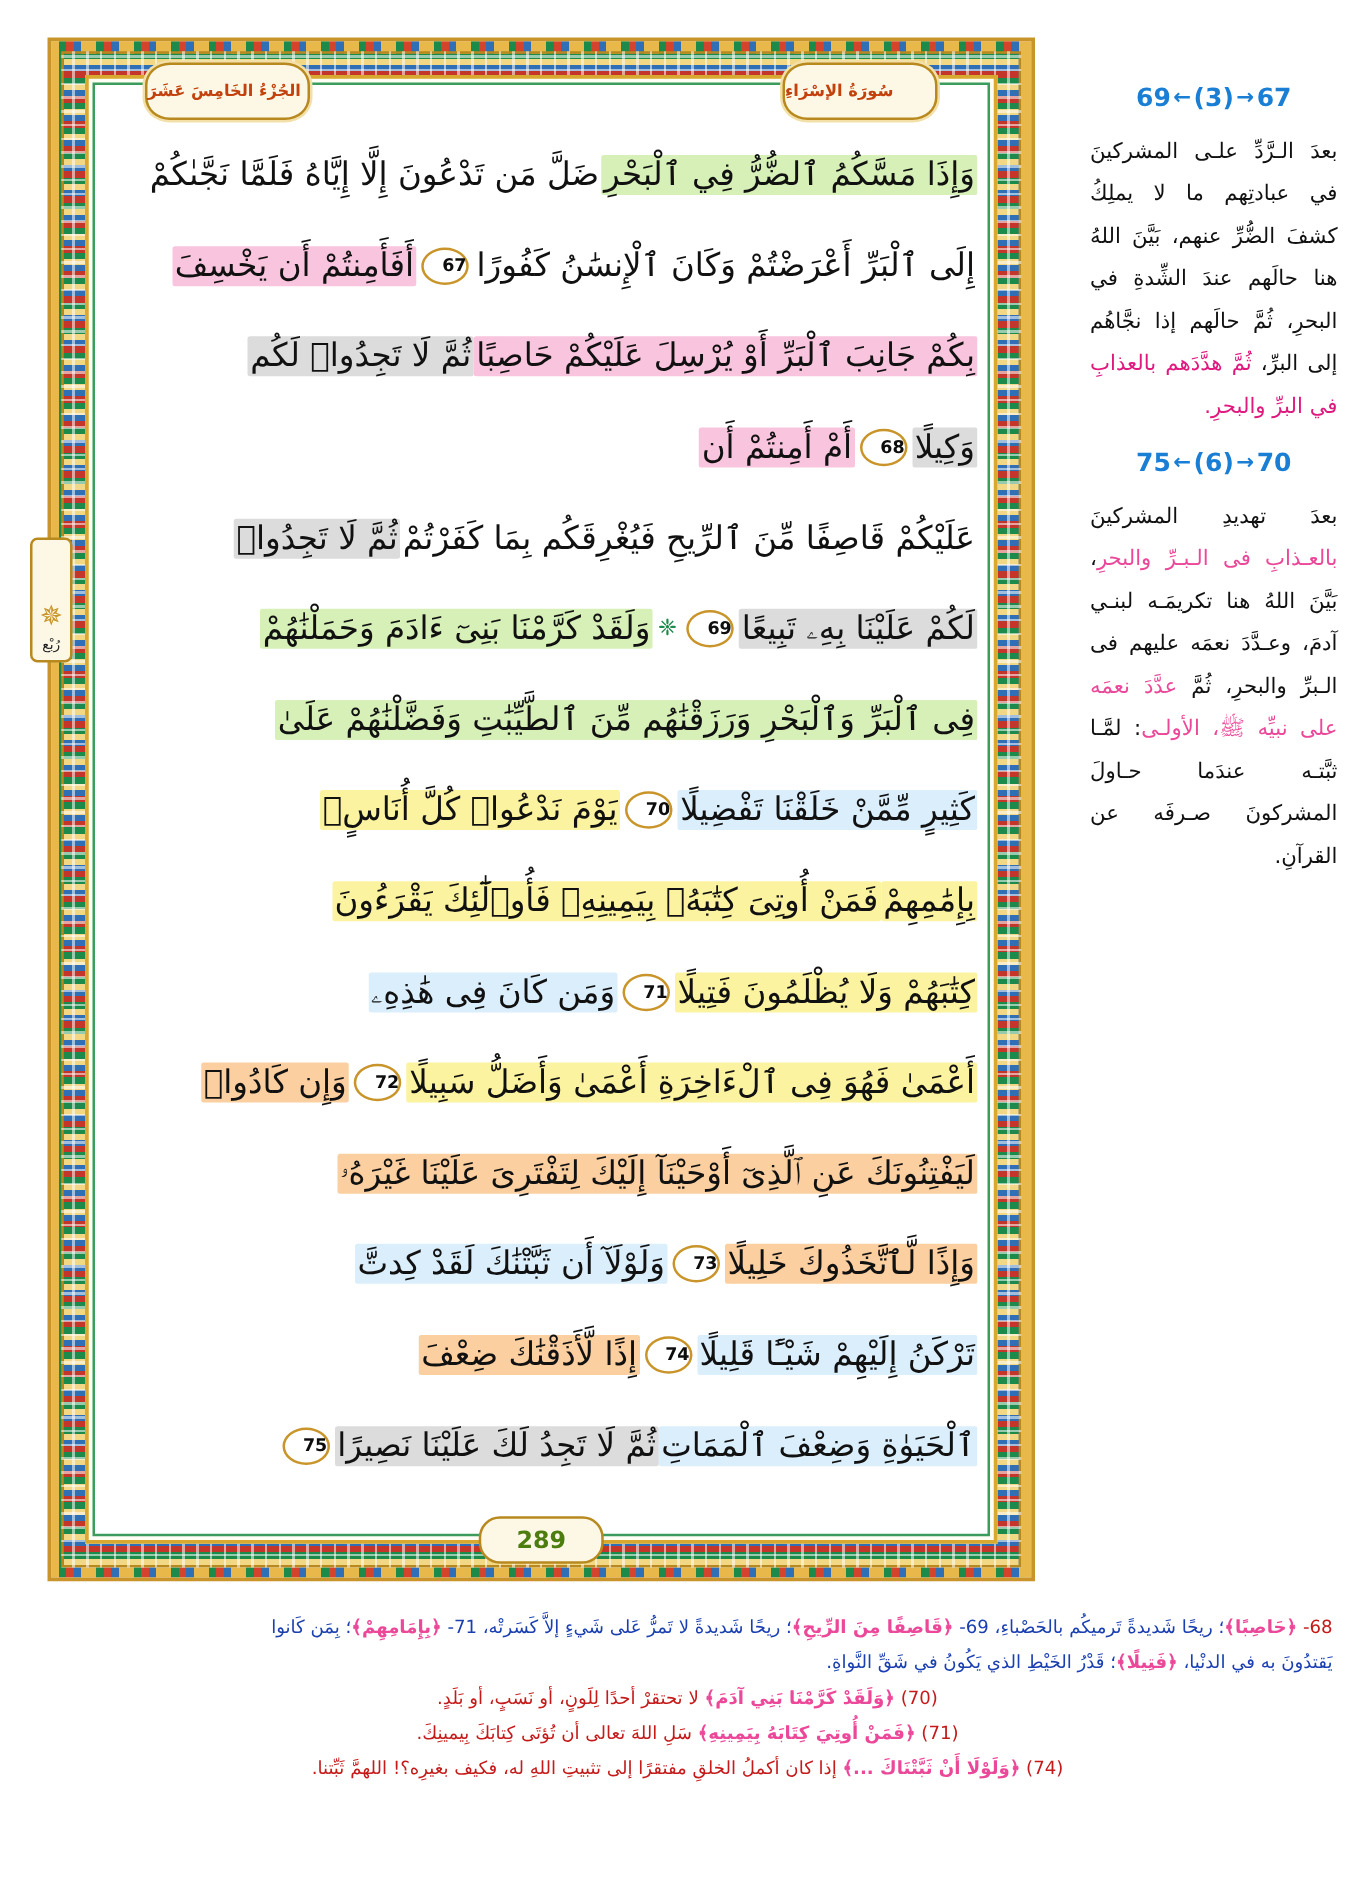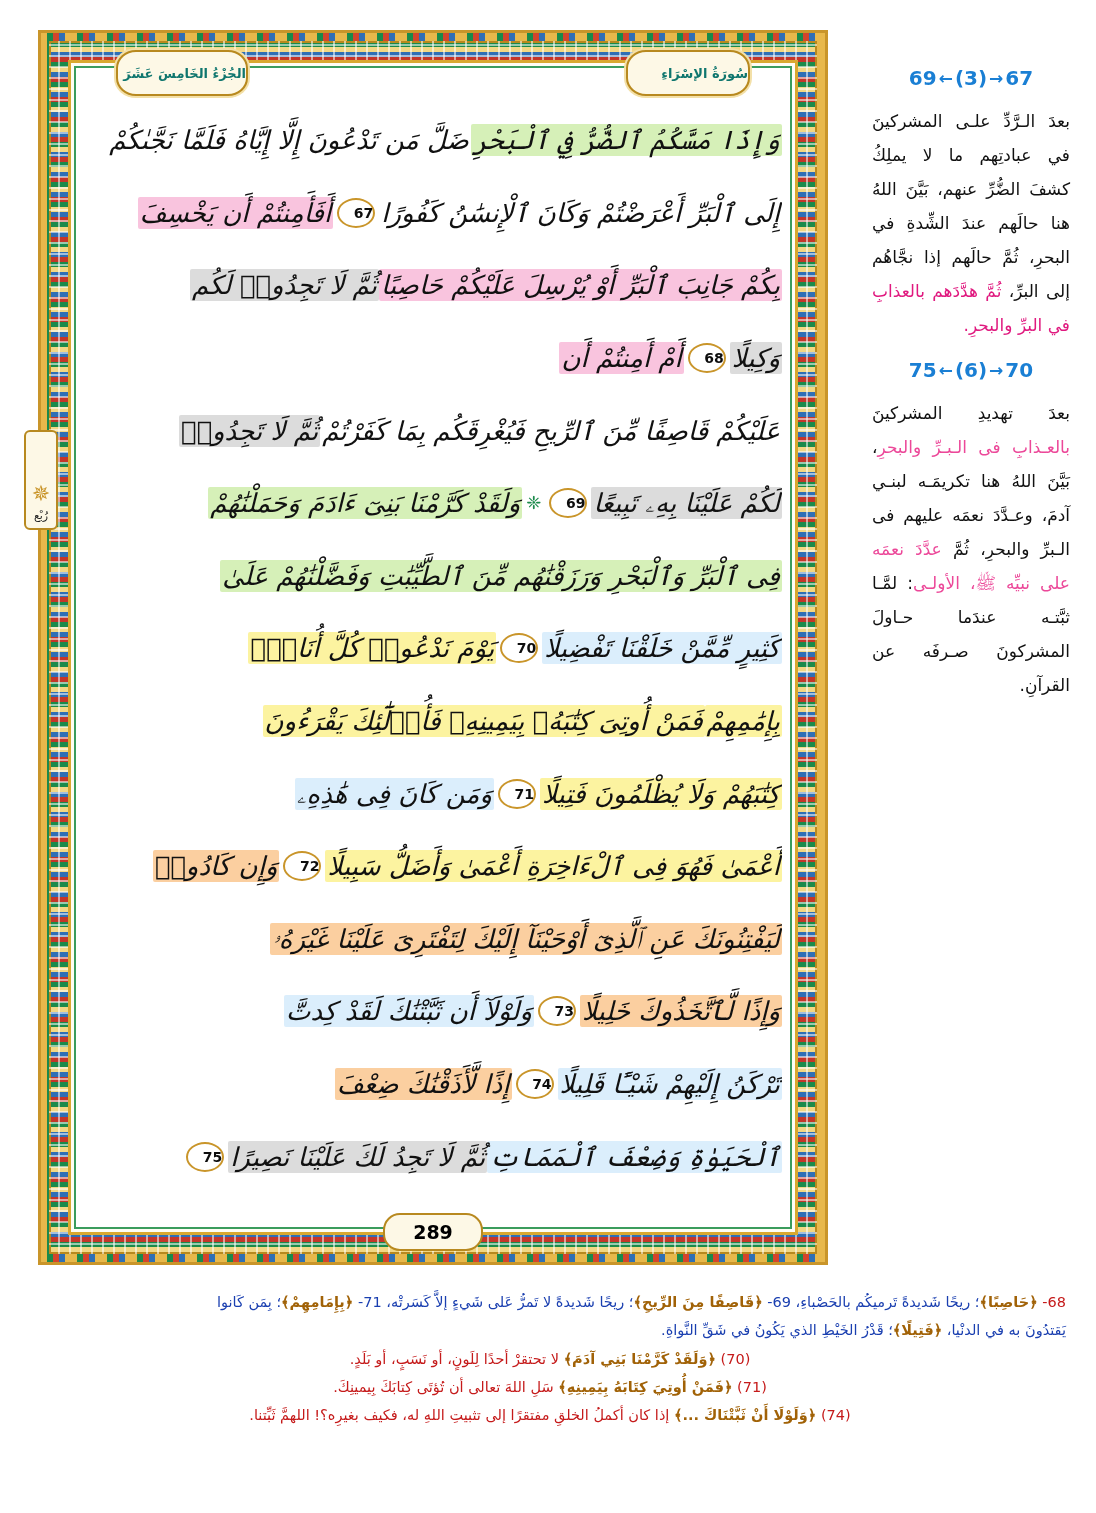--- a/index.html
+++ b/index.html
@@ -87,22 +87,22 @@
   
   .medallion {
     position: absolute;
     top: 20px;
     height: 42px;
     background: #fdf8e6;
     border: 2px solid #b8891f;
     border-radius: 20px / 18px;
     display: flex;
     align-items: center;
-    justify-content: flex-start;
-    color: #0f766e;
+    justify-content: flex-end;
+    color: #c2410c;
     font-size: 13px;
     font-weight: bold;
     z-index: 6;
     box-shadow: 0 0 0 2px #f3e0a8;
   }
   #surah-medallion { right: 78px; width: 120px; margin-left: 32px; }
   #juz-medallion   { left: 78px;  width: 128px; }
 
   
   #hizb-marker {
@@ -153,21 +153,20 @@
     white-space: nowrap;
     overflow: hidden;
     display: flex;
     align-items: center;
     height: 74px;
   }
   .ayah-line .seg {
     display: inline-block;
     padding: 3px 2px;
     border-radius: 2px;
-    font-style: italic;
   }
   .hl-green  { background: #d6f0b8; }
   .hl-pink   { background: #f9c4de; }
   .hl-grey   { background: #dcdcdc; }
   .hl-yellow { background: #fcf3a0; }
   .hl-blue   { background: #dbeefc; }
   .hl-orange { background: #fbcfa0; }
   .hl-none   { background: transparent; }
 
   .ayah-num {
@@ -201,21 +200,21 @@
     width: 96px;
     height: 34px;
     background: #fdf8e6;
     border: 2px solid #b8891f;
     border-radius: 17px;
     display: flex;
     align-items: center;
     justify-content: center;
     font-size: 19px;
     font-weight: bold;
-    color: #000000;
+    color: #4d7c0f;
     z-index: 6;
   }
 
   
   #side-column {
     position: absolute;
     right: 26px;
     top: 66px;
     width: 198px;
     direction: rtl;
@@ -259,21 +258,21 @@
     font-size: 14.5px;
     line-height: 1.95;
   }
   #footnotes .fn-line {
     text-align: justify;
     text-align-last: right;
   }
   #footnotes .fn-line.c { text-align: right; text-align-last: center; }
   .fn-red { color: #c51a1a; }
   .fn-blue { color: #1a3fb0; }
-  .fn-quote { color: #a16207; font-weight: bold; }
+  .fn-quote { color: #ec4899; font-weight: bold; }
 </style>
 </head>
 <body>
 
 <div id="page">
 
   <div id="quran-block">
     <div class="border-outer"></div>
     <div class="border-mid"></div>
     <div class="border-petals"></div>

